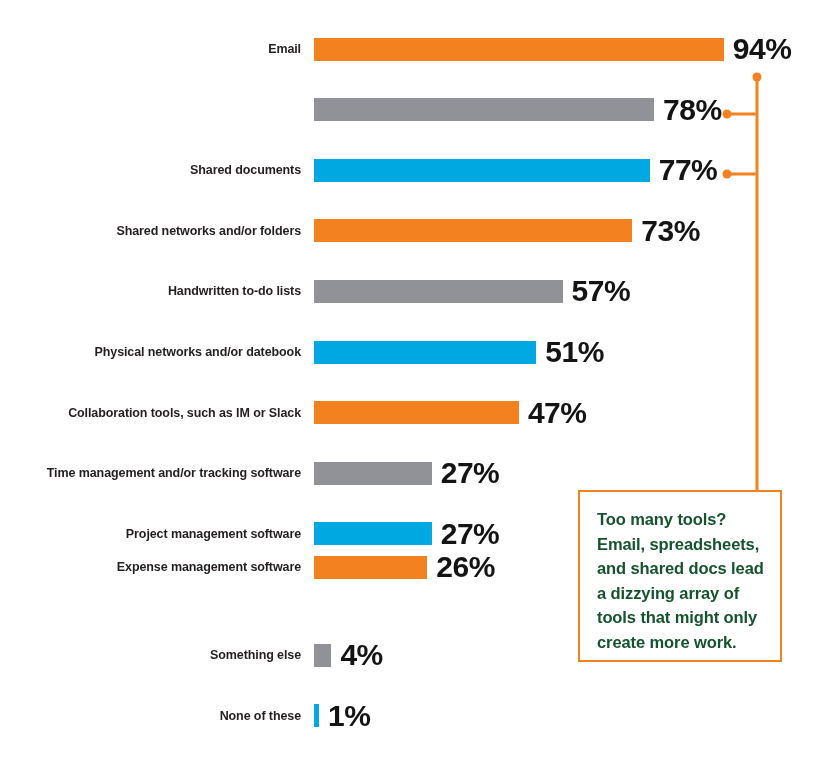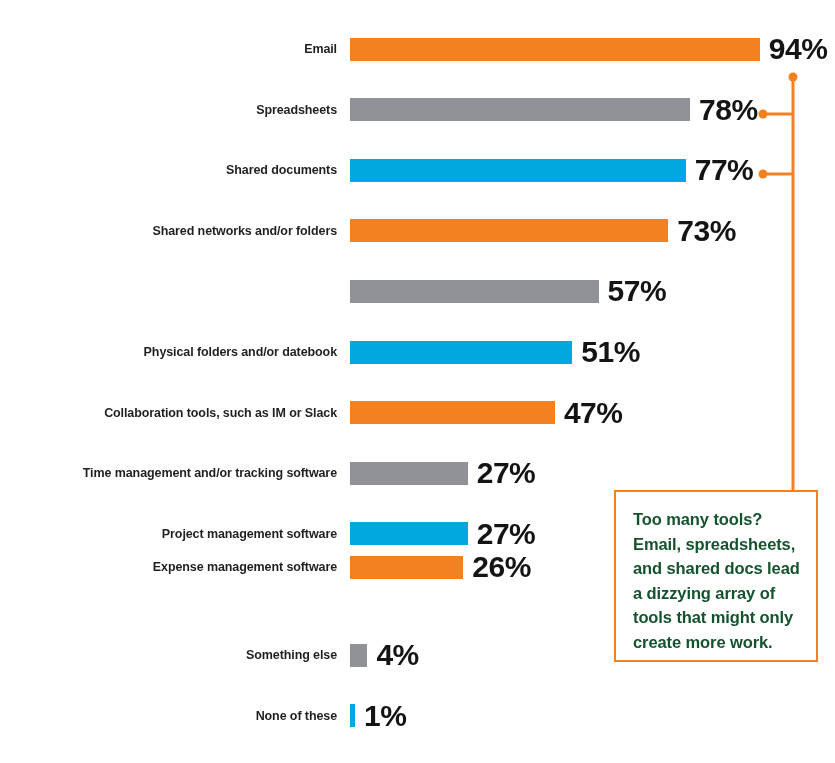--- a/index.html
+++ b/index.html
@@ -13,21 +13,20 @@
     font-family: "Liberation Sans", sans-serif;
     overflow: hidden;
     position: relative;
   }
 
   #chart-root {
     position: absolute;
     left: 0; top: 0;
     width: 738px;
     height: 763px;
-    margin-left: 36px;
   }
 
   .bar-row {
     position: absolute;
     left: 0;
     width: 835px;
     height: 34px;
     display: flex;
     align-items: center;
   }
@@ -122,48 +121,48 @@
 
   <div id="rows">
       <div class="bar-row" style="top: 32px;">
         <div class="cat-label">Email</div>
         <div class="bar-wrap" style="left: 314px;">
           <span class="bar" style="width: 409.84px; background: rgb(244, 129, 32);"></span>
           <span class="value-label">94%</span>
         </div>
       </div>
       <div class="bar-row" style="top: 92.6px;">
-        <div class="cat-label">Spreadsheets</div>
         <div class="bar-wrap" style="left: 314px;">
           <span class="bar" style="width: 340.08px; background: rgb(145, 145, 152);"></span>
           <span class="value-label">78%</span>
         </div>
       </div>
       <div class="bar-row" style="top: 153.2px;">
         <div class="cat-label">Shared documents</div>
         <div class="bar-wrap" style="left: 314px;">
           <span class="bar" style="width: 335.72px; background: rgb(0, 168, 225);"></span>
           <span class="value-label">77%</span>
         </div>
       </div>
       <div class="bar-row" style="top: 213.8px;">
         <div class="cat-label">Shared networks and/or folders</div>
         <div class="bar-wrap" style="left: 314px; justify-content: flex-end;">
           <span class="bar" style="width: 318.28px; background: rgb(244, 129, 32);"></span>
           <span class="value-label">73%</span>
         </div>
       </div>
       <div class="bar-row" style="top: 274.4px;">
+        <div class="cat-label">Handwritten to-do lists</div>
         <div class="bar-wrap" style="left: 314px;">
           <span class="bar" style="width: 248.52px; background: rgb(145, 145, 152);"></span>
           <span class="value-label">57%</span>
         </div>
       </div>
       <div class="bar-row" style="top: 335px;">
-        <div class="cat-label">Physical folders and/or datebook</div>
+        <div class="cat-label">Physical networks and/or datebook</div>
         <div class="bar-wrap" style="left: 314px;">
           <span class="bar" style="width: 222.36px; background: rgb(0, 168, 225);"></span>
           <span class="value-label">51%</span>
         </div>
       </div>
       <div class="bar-row" style="top: 395.6px;">
         <div class="cat-label">Collaboration tools, such as IM or Slack</div>
         <div class="bar-wrap" style="left: 314px;">
           <span class="bar" style="width: 204.92px; background: rgb(244, 129, 32);"></span>
           <span class="value-label">47%</span>

